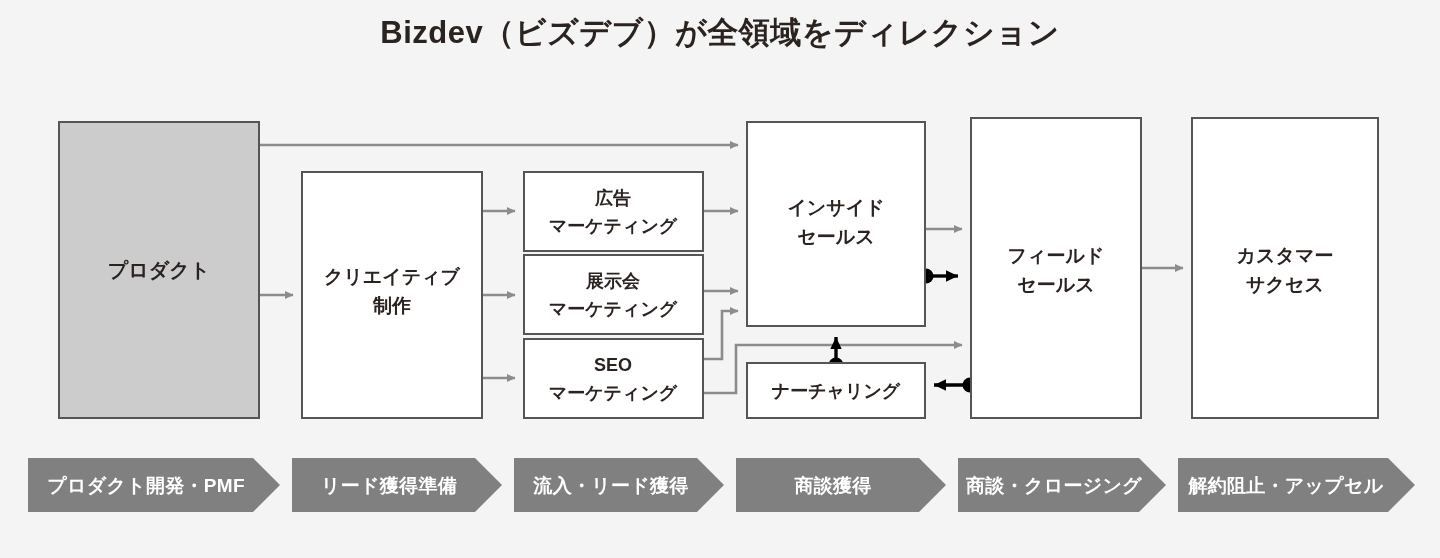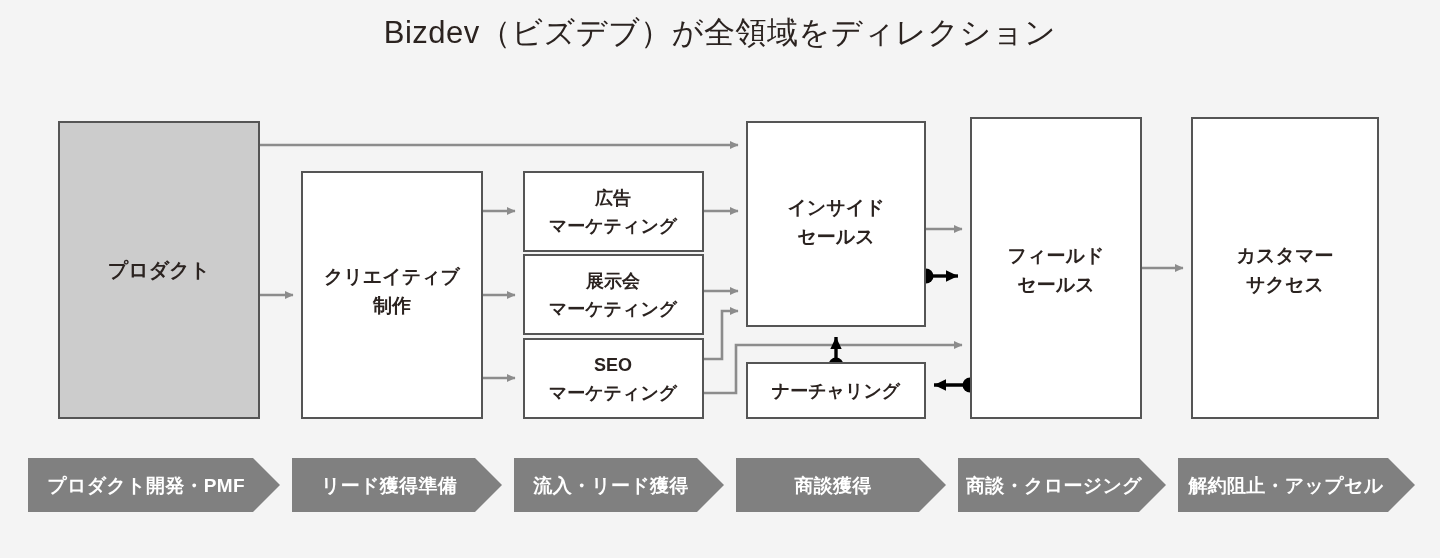--- a/index.html
+++ b/index.html
@@ -21,21 +21,21 @@
     width: 1440px;
     height: 558px;
   }
   .page-title {
     position: absolute;
     left: 0;
     top: 12px;
     width: 1440px;
     text-align: center;
     font-size: 31px;
-    font-weight: 400;
+    font-weight: 700;
     letter-spacing: 0.5px;
     color: #2b2320;
     line-height: 42px;
   }
   svg.canvas {
     position: absolute;
     left: 0; top: 0;
   }
   .node-label {
     font-family: "Liberation Sans", "DejaVu Sans", sans-serif;

